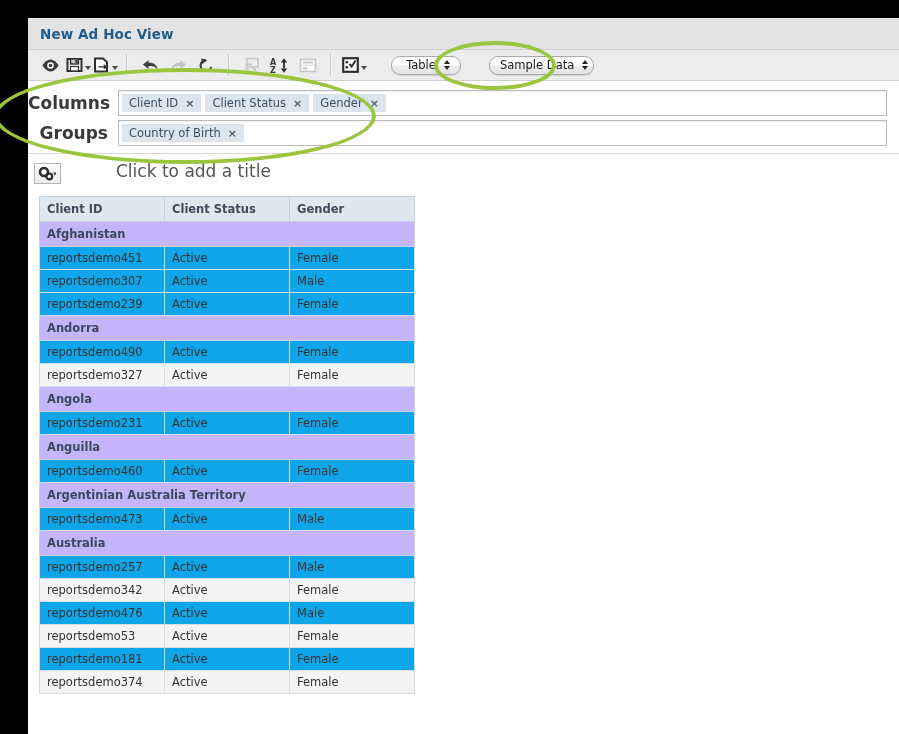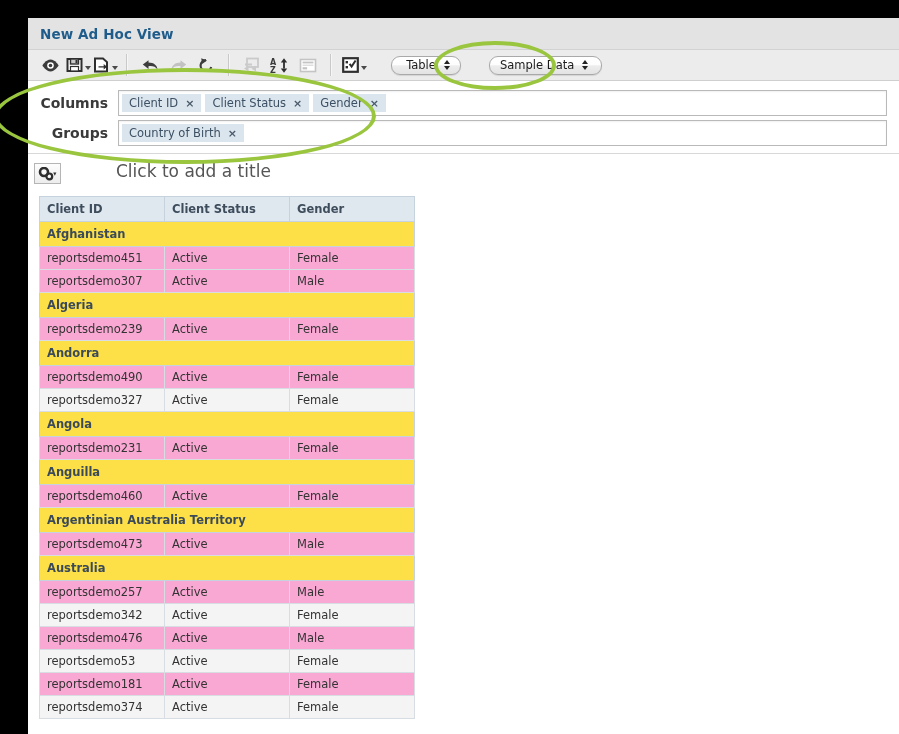--- a/index.html
+++ b/index.html
@@ -110,35 +110,35 @@
   .dd-arrows i {
     display: block;
     width: 0; height: 0;
     border-left: 3.6px solid transparent;
     border-right: 3.6px solid transparent;
   }
   .dd-arrows i.up { border-bottom: 4.2px solid #222; margin-bottom: 2px; }
   .dd-arrows i.dn { border-top: 4.2px solid #222; }
 
   #dd-table { width: 70px; margin-left: 24px; }
-  #dd-data  { margin-left: 28px; padding-right: 13px; }
+  #dd-data  { margin-left: 28px; padding-right: 5px; }
 
   
   .fieldzone { background: #ffffff; padding: 6px 0 4px 0; }
   .field-row {
     display: flex;
     align-items: center;
     height: 28px;
     margin: 2px 0;
   }
   .field-label {
     width: 90px;
     text-align: right;
     padding-right: 10px;
-    font-size: 14px;
+    font-size: 17px;
     font-weight: bold;
     color: #3a3a3a;
     box-sizing: border-box;
   }
   .field-box {
     flex: 1;
     margin-right: 12px;
     height: 26px;
     border: 1px solid #b9b9b9;
     background: #ffffff;
@@ -222,29 +222,29 @@
     border-right: 1px solid #c6d2dd;
     font-size: 11.5px;
     box-sizing: border-box;
   }
   table.rpt th:first-child { border-left: 1px solid #c6d2dd; }
 
   table.rpt td {
     padding: 4px 7px;
     border: 1px solid #d7dde3;
     color: #333333;
-    background: #f9a8d4;
+    background: #0ea5e9;
     box-sizing: border-box;
     white-space: nowrap;
     overflow: hidden;
   }
   table.rpt tr.alt td { background: #f4f4f4; }
 
   table.rpt td.grouphdr {
-    background: #fde047;
+    background: #c4b5fd;
     color: #3b4a59;
     font-weight: bold;
     border: 1px solid #c6d2dd;
     padding: 5px 7px;
   }
 
   
   .annot {
     position: absolute;
     pointer-events: none;
@@ -454,23 +454,20 @@
                 <td>reportsdemo451</td>
                 <td>Active</td>
                 <td>Female</td>
               </tr>
               <tr>
                 <td>reportsdemo307</td>
                 <td>Active</td>
                 <td>Male</td>
               </tr>
               <tr>
-                <td class="grouphdr" colspan="3">Algeria</td>
-              </tr>
-              <tr>
                 <td>reportsdemo239</td>
                 <td>Active</td>
                 <td>Female</td>
               </tr>
               <tr>
                 <td class="grouphdr" colspan="3">Andorra</td>
               </tr>
               <tr>
                 <td>reportsdemo490</td>
                 <td>Active</td>

